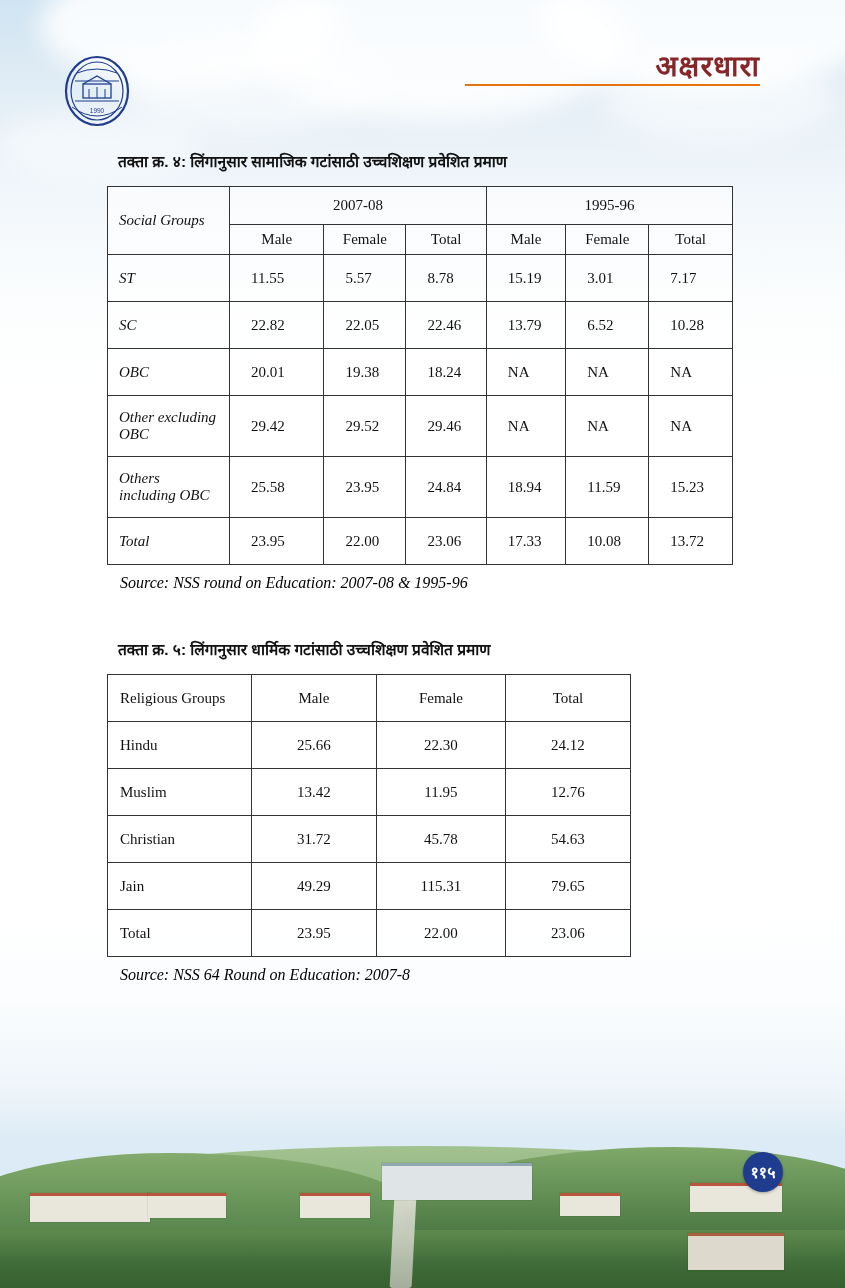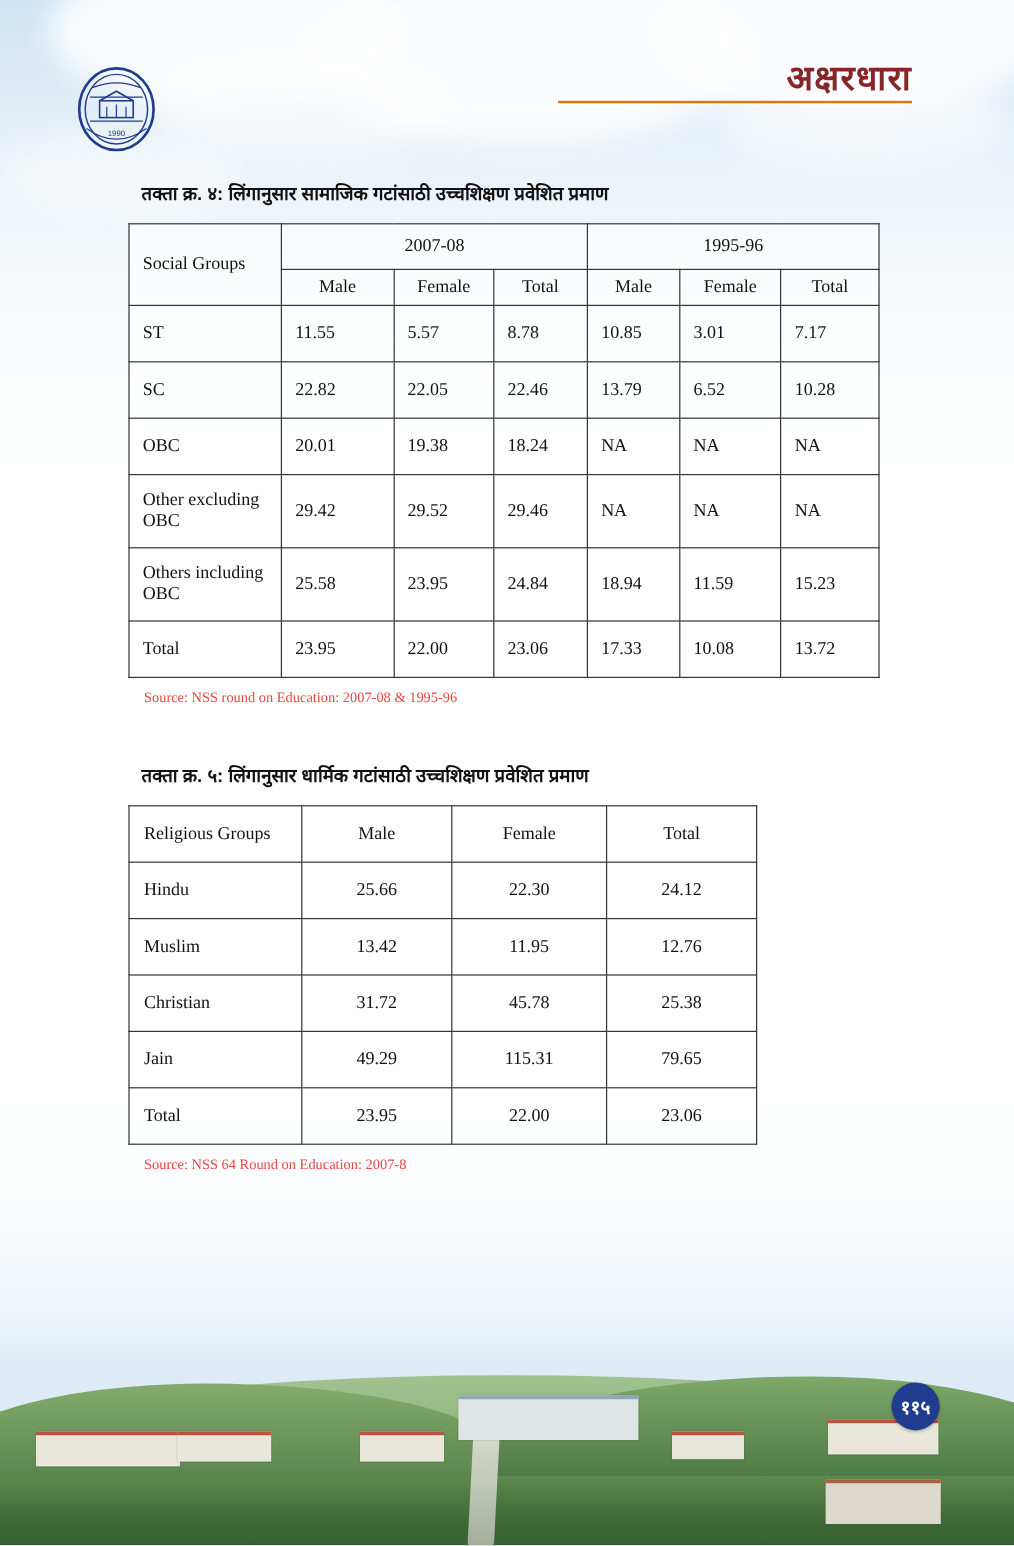--- a/index.html
+++ b/index.html
@@ -164,39 +164,40 @@
     font-size: 15px;
     color: #111;
     font-weight: 400;
     padding: 6px 9px;
     vertical-align: middle;
   }
 
   
   .t4 { width: 626px; }
   .t4 .colgroup-head { text-align: center; font-size: 15px; padding: 10px 6px; }
-  .t4 .rowlabel { padding-left: 11px; }
-  .t4 td.num { padding-left: 11px; }
+  .t4 .rowlabel { padding-left: 11px; font-style: italic; }
+  .t4 td.num { padding-left: 21px; }
   .t4 .hdr-sub { text-align: center; }
   .t4 tr.body td { height: 34px; }
   .t4 tr.body2 td { height: 48px; }
 
   
   .t5 { width: 524px; }
   .t5 td { height: 34px; }
   .t5 .c1 { width: 163px; padding-left: 12px; }
   .t5 .cn { text-align: center; width: 152px; }
   .t5 .hdrc { text-align: center; }
 
   .source {
     font-family: "Liberation Serif", serif;
-    font-size: 12px;
-    color: #ef4444;
+    font-size: 16px;
+    color: #000000;
     margin-left: 120px;
     margin-top: 9px;
+    font-style: italic;
   }
 
   
   .pagenum {
     position: absolute;
     right: 62px; bottom: 96px;
     width: 40px; height: 40px;
     border-radius: 50%;
     background: #1f3c8f;
     color: #fff;
@@ -276,21 +277,21 @@
         <td class="hdr-sub" style="width:73px;">Male</td>
         <td class="hdr-sub" style="width:80px;">Female</td>
         <td class="hdr-sub" style="width:81px;">Total</td>
       </tr>
 
       <tr class="body">
         <td class="rowlabel">ST</td>
         <td class="num">11.55</td>
         <td class="num">5.57</td>
         <td class="num">8.78</td>
-        <td class="num">10.85</td>
+        <td class="num">15.19</td>
         <td class="num">3.01</td>
         <td class="num">7.17</td>
       </tr>
       <tr class="body">
         <td class="rowlabel">SC</td>
         <td class="num">22.82</td>
         <td class="num">22.05</td>
         <td class="num">22.46</td>
         <td class="num">13.79</td>
         <td class="num">6.52</td>
@@ -356,21 +357,21 @@
       <tr>
         <td class="c1">Muslim</td>
         <td class="cn">13.42</td>
         <td class="cn">11.95</td>
         <td class="cn">12.76</td>
       </tr>
       <tr>
         <td class="c1">Christian</td>
         <td class="cn">31.72</td>
         <td class="cn">45.78</td>
-        <td class="cn">25.38</td>
+        <td class="cn">54.63</td>
       </tr>
       <tr>
         <td class="c1">Jain</td>
         <td class="cn">49.29</td>
         <td class="cn">115.31</td>
         <td class="cn">79.65</td>
       </tr>
       <tr>
         <td class="c1">Total</td>
         <td class="cn">23.95</td>

